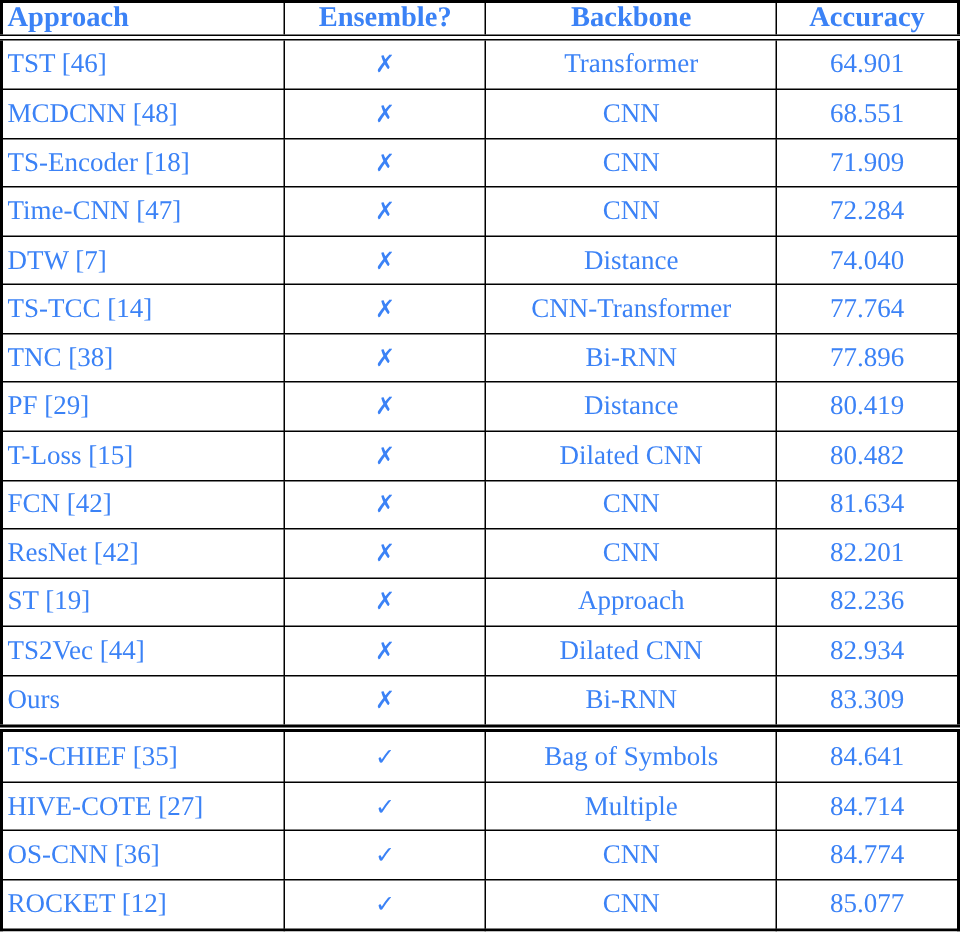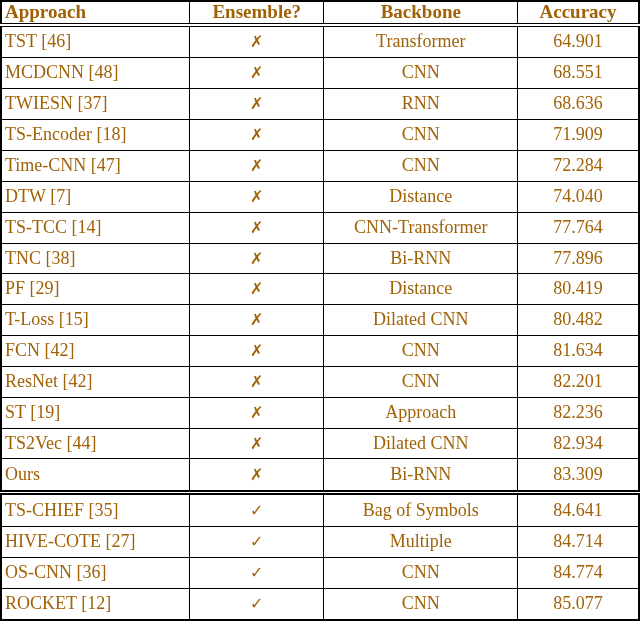--- a/index.html
+++ b/index.html
@@ -6,21 +6,21 @@
     margin: 0;
     padding: 0;
     background: #ffffff;
   }
   .paper-table {
     width: 640px;
     height: 621px;
     border-collapse: collapse;
     table-layout: fixed;
     font-family: "Liberation Serif", "DejaVu Serif", serif;
-    color: #a16207;
+    color: #3b82f6;
     background: #ffffff;
     border: 2px solid #000000;
   }
   .paper-table th,
   .paper-table td {
     border: 1.5px solid #000000;
     font-size: 18px;
     padding: 0 3px;
     white-space: nowrap;
     overflow: hidden;
@@ -69,26 +69,20 @@
         <td class="col-approach">TST [46]</td>
         <td class="col-center"><span class="mark">✗</span></td>
         <td class="col-center">Transformer</td>
         <td class="col-center">64.901</td>
       </tr>
       <tr>
         <td class="col-approach">MCDCNN [48]</td>
         <td class="col-center"><span class="mark">✗</span></td>
         <td class="col-center">CNN</td>
         <td class="col-center">68.551</td>
-      </tr>
-      <tr>
-        <td class="col-approach">TWIESN [37]</td>
-        <td class="col-center"><span class="mark">✗</span></td>
-        <td class="col-center">RNN</td>
-        <td class="col-center">68.636</td>
       </tr>
       <tr>
         <td class="col-approach">TS-Encoder [18]</td>
         <td class="col-center"><span class="mark">✗</span></td>
         <td class="col-center">CNN</td>
         <td class="col-center">71.909</td>
       </tr>
       <tr>
         <td class="col-approach">Time-CNN [47]</td>
         <td class="col-center"><span class="mark">✗</span></td>

